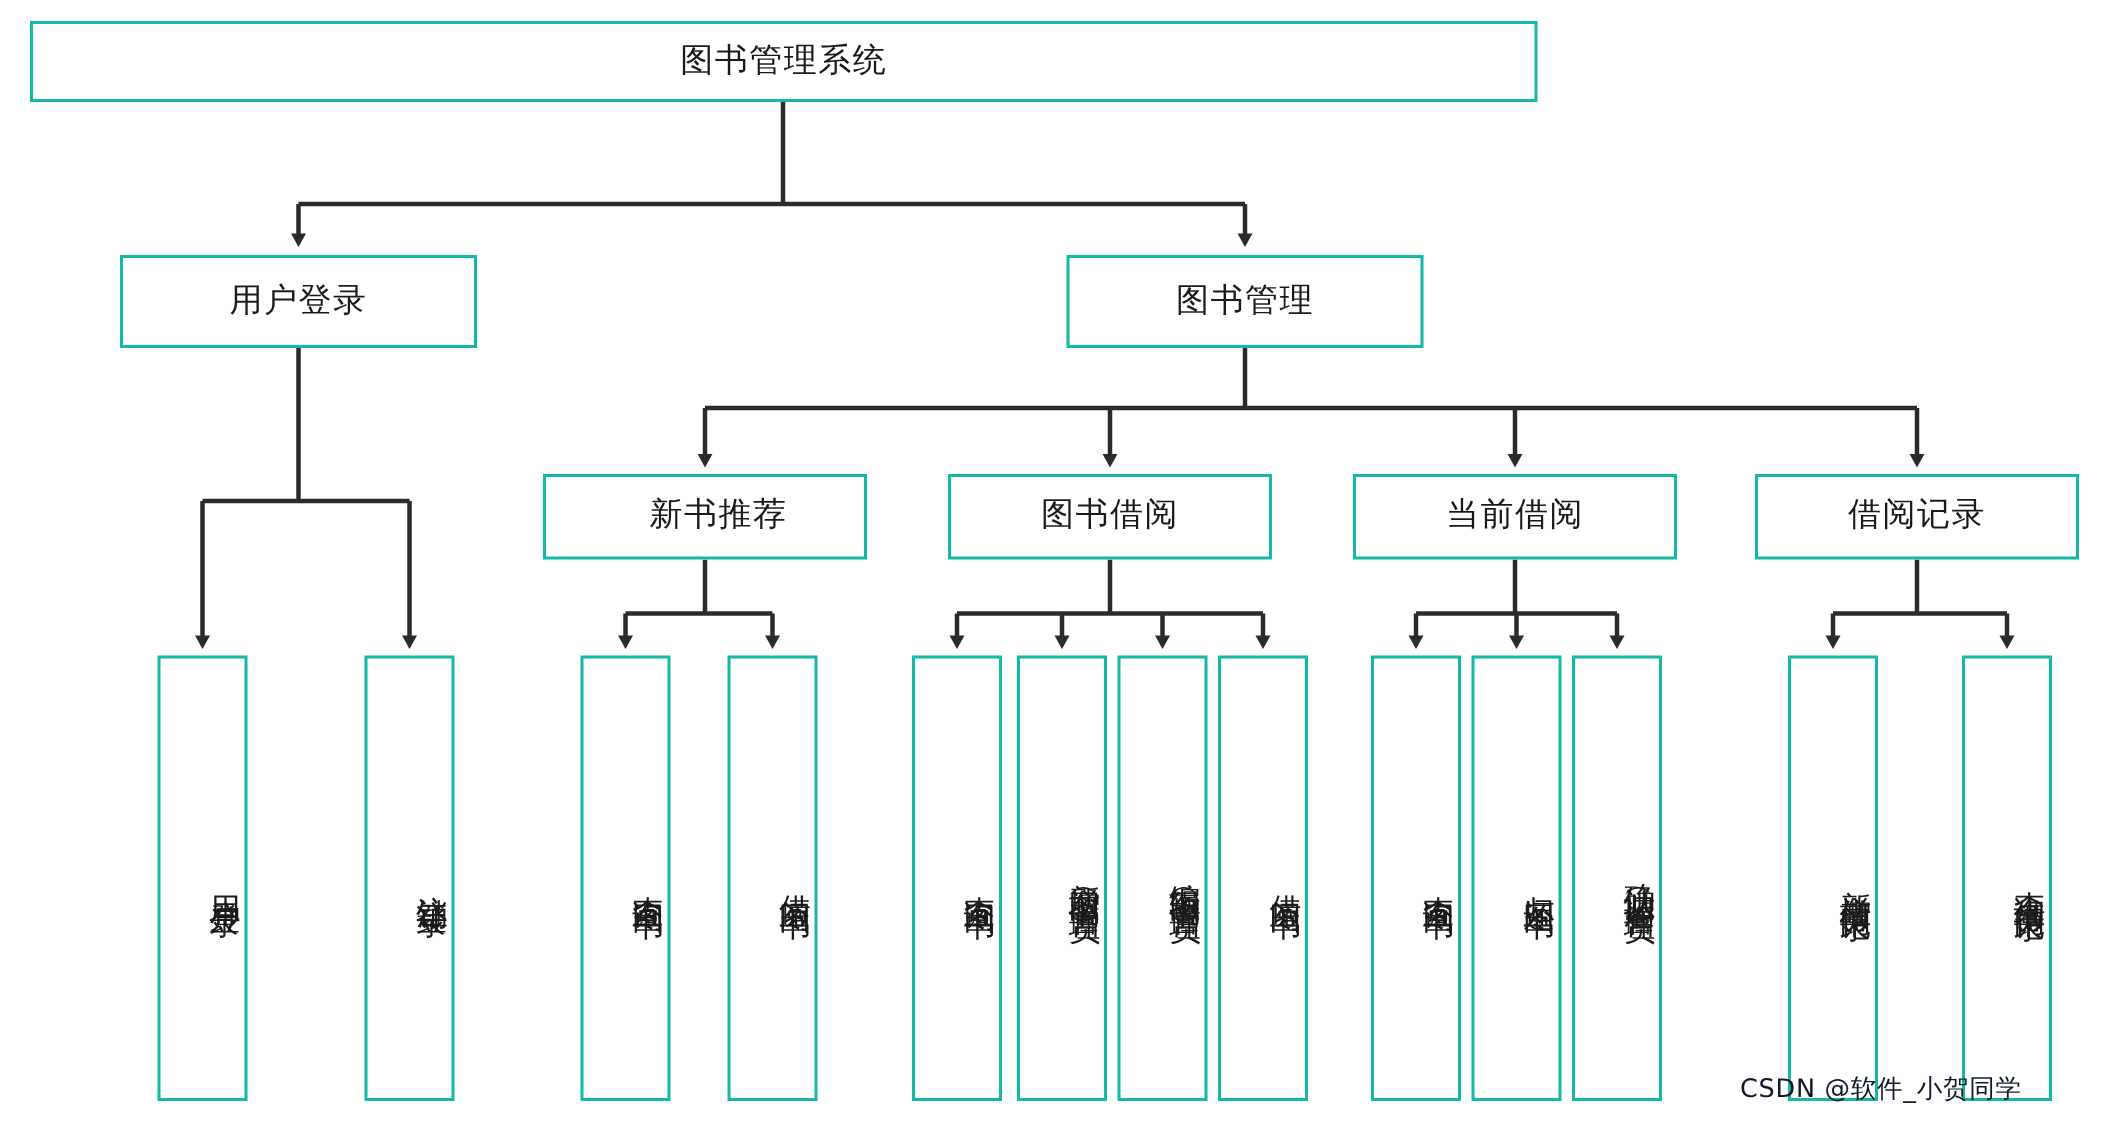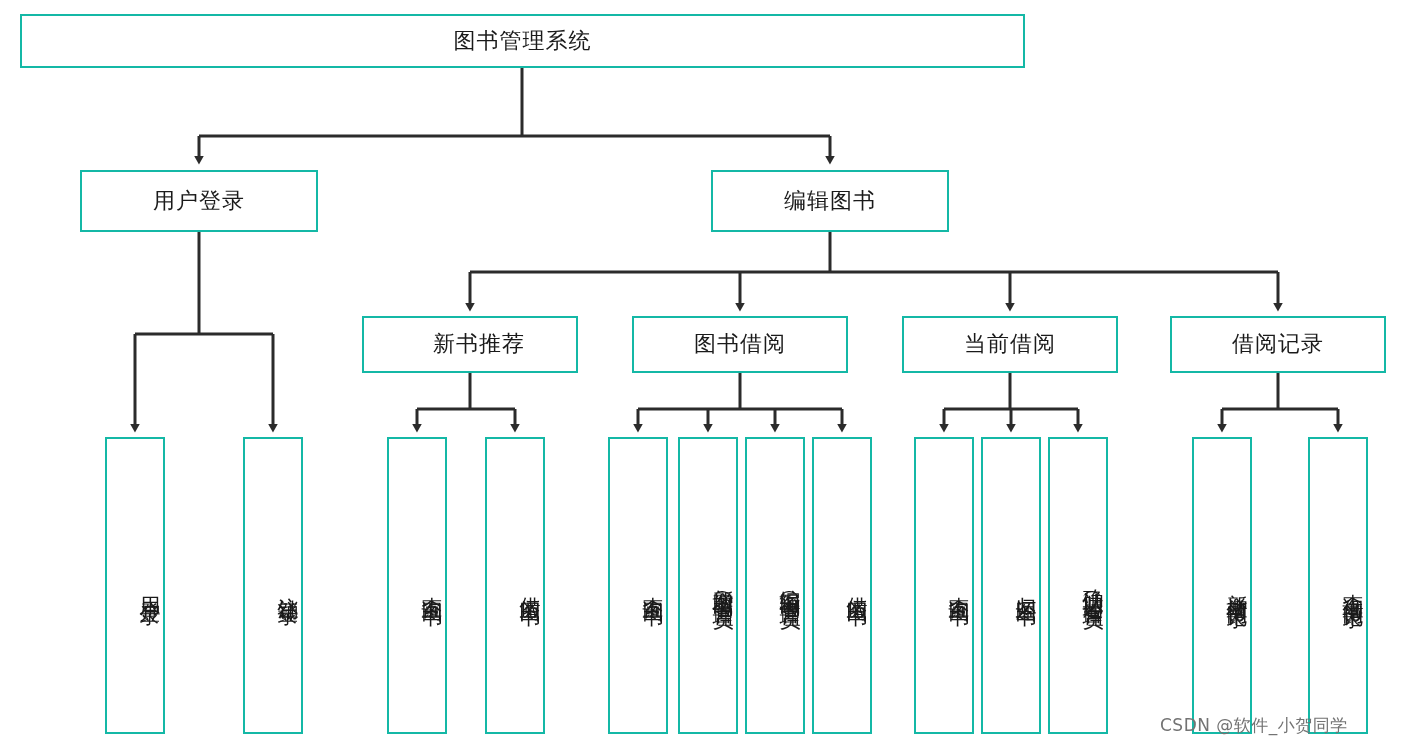--- a/index.html
+++ b/index.html
@@ -46,21 +46,21 @@
     letter-spacing: 3px;
     padding: 10px 0;
     align-items: flex-start;
     justify-content: center;
   }
   .watermark {
     position: absolute;
     left: 1160px;
     top: 714px;
     font-size: 17px;
-    color: #737373;
+    color: #0f172a;
     white-space: nowrap;
     letter-spacing: 0.5px;
   }
 </style>
 </head>
 <body>
 
 <div id="canvas">
 
   <svg id="edges" viewBox="0 0 1405 747">
@@ -114,21 +114,21 @@
   </svg>
 
   <div class="node node-h" style="left:20px; top:14px; width:1005px; height:54px;">
     <span>图书管理系统</span>
   </div>
 
   <div class="node node-h" style="left:80px; top:170px; width:238px; height:62px;">
     <span>用户登录</span>
   </div>
   <div class="node node-h" style="left:711px; top:170px; width:238px; height:62px;">
-    <span>编辑图书</span>
+    <span>图书管理</span>
   </div>
 
   <div class="node node-h" style="left:362px; top:316px; width:216px; height:57px;padding-left:18px;">
     <span>新书推荐</span>
   </div>
   <div class="node node-h" style="left:632px; top:316px; width:216px; height:57px;justify-content:center;">
     <span>图书借阅</span>
   </div>
   <div class="node node-h" style="left:902px; top:316px; width:216px; height:57px;">
     <span>当前借阅</span>

